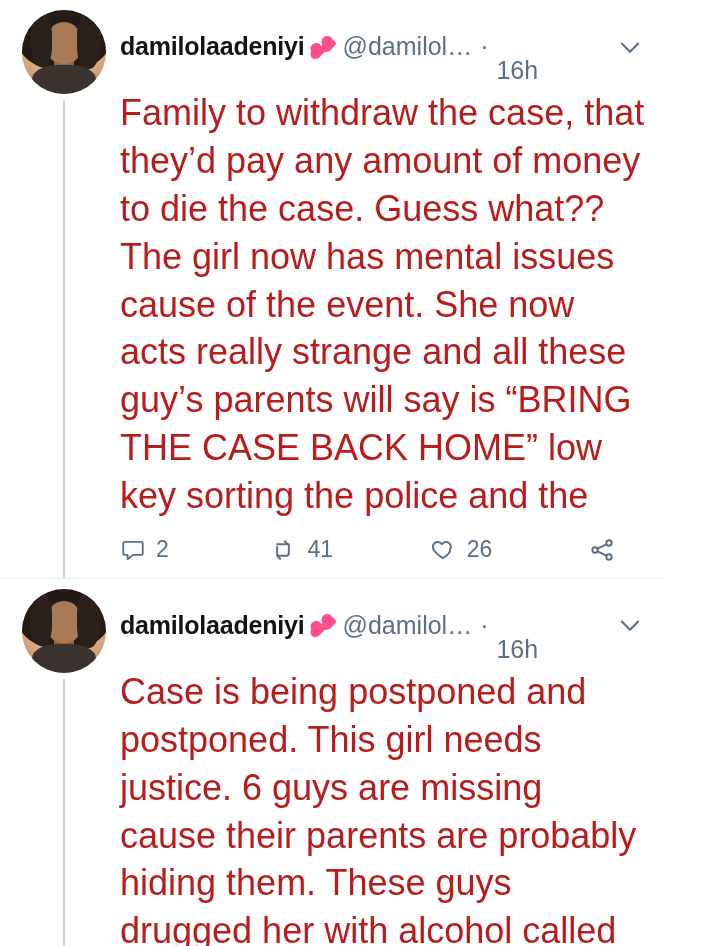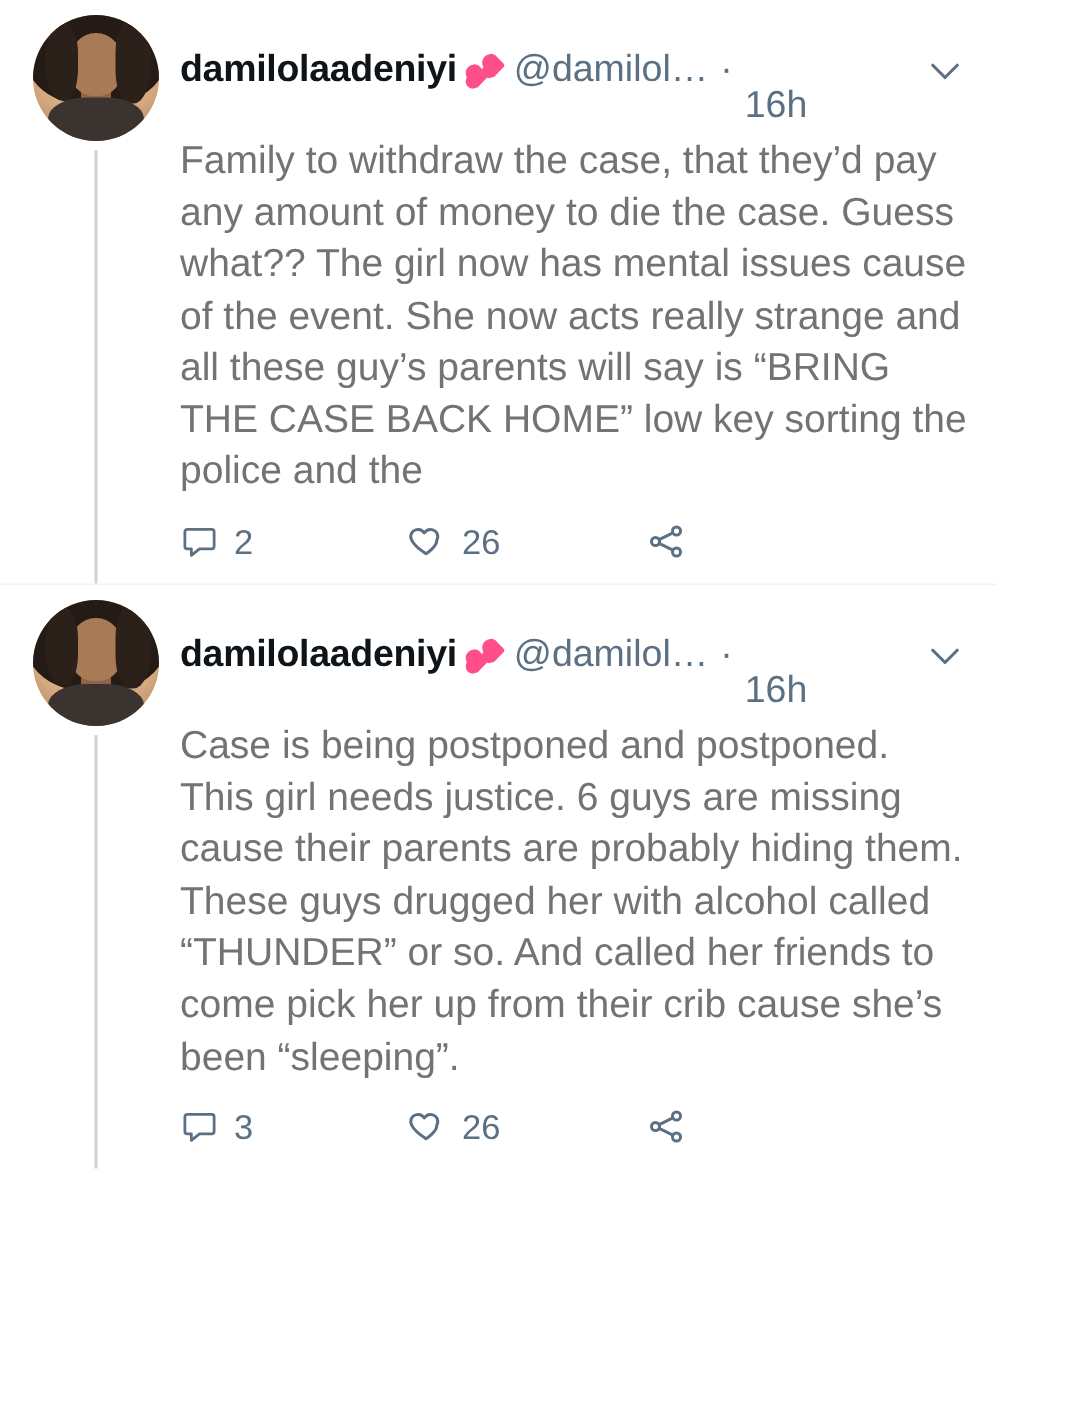--- a/index.html
+++ b/index.html
@@ -189,23 +189,23 @@
     font-size: 24px;
     color: #5b7083;
     margin-top: 8px;
     line-height: 1.25;
   }
   .replying .mention {
     color: #1d9bf0;
   }
 
   .tweet-text {
-    font-size: 26px;
+    font-size: 36px;
     line-height: 1.33;
-    color: #737373;
+    color: #b91c1c;
     margin-top: 6px;
     white-space: pre-wrap;
     word-wrap: break-word;
   }
 
   .actions {
     display: flex;
     align-items: center;
     margin-top: 16px;
     padding-bottom: 14px;
@@ -271,20 +271,28 @@
         <div class="tweet-text">Family to withdraw the case, that they’d pay any amount of money to die the case. Guess what?? The girl now has mental issues cause of the event. She now acts really strange and all these guy’s parents will say is “BRING THE CASE BACK HOME” low key sorting the police and the</div>
         <div class="actions">
           <div class="action reply">
             <span>
               <svg width="26" height="26" viewBox="0 0 24 24" aria-hidden="true">
                 <path d="M4.5 4.5h15a1.5 1.5 0 0 1 1.5 1.5v9a1.5 1.5 0 0 1-1.5 1.5H12l-5 4v-4H4.5A1.5 1.5 0 0 1 3 15V6a1.5 1.5 0 0 1 1.5-1.5z" fill="none" stroke="#5b7083" stroke-width="1.7" stroke-linejoin="round"></path>
               </svg>
             </span>
             <span>2</span>
           </div>
+          <div class="action retweet">
+            <span>
+              <svg width="28" height="28" viewBox="0 0 24 24" aria-hidden="true">
+                <path d="M7 7h9l-2.5-2.5M17 7v7.5a2.5 2.5 0 0 1-2.5 2.5H7l2.5 2.5M7 17V9.5" fill="none" stroke="#5b7083" stroke-width="1.7" stroke-linecap="round" stroke-linejoin="round"></path>
+              </svg>
+            </span>
+            <span>41</span>
+          </div>
           <div class="action like">
             <span>
               <svg width="28" height="28" viewBox="0 0 24 24" aria-hidden="true">
                 <path d="M12 19s-6.5-4.2-8.1-7.6C2.4 8.7 3.8 5.8 6.6 5.2c1.8-.4 3.5.5 4.4 1.9.9-1.4 2.6-2.3 4.4-1.9 2.8.6 4.2 3.5 2.7 6.2C18.5 14.8 12 19 12 19z" fill="none" stroke="#5b7083" stroke-width="1.7" stroke-linejoin="round"></path>
               </svg>
             </span>
             <span>26</span>
           </div>
           <div class="action share">
             <span>

